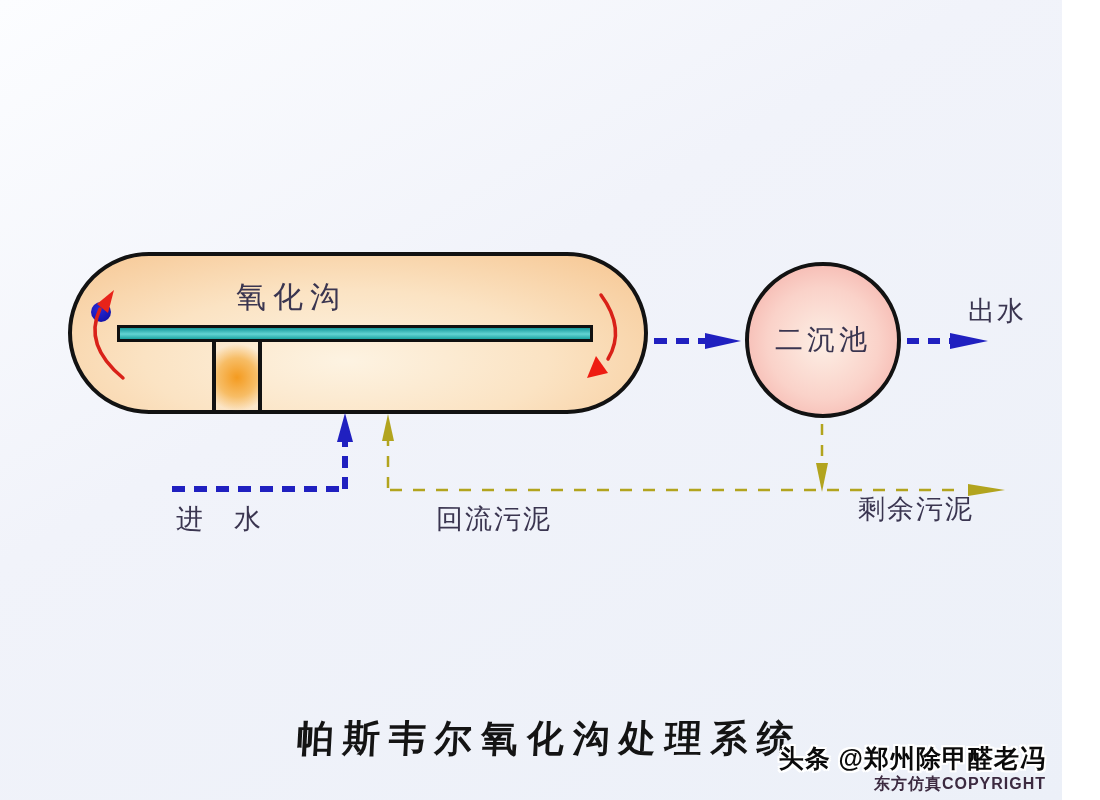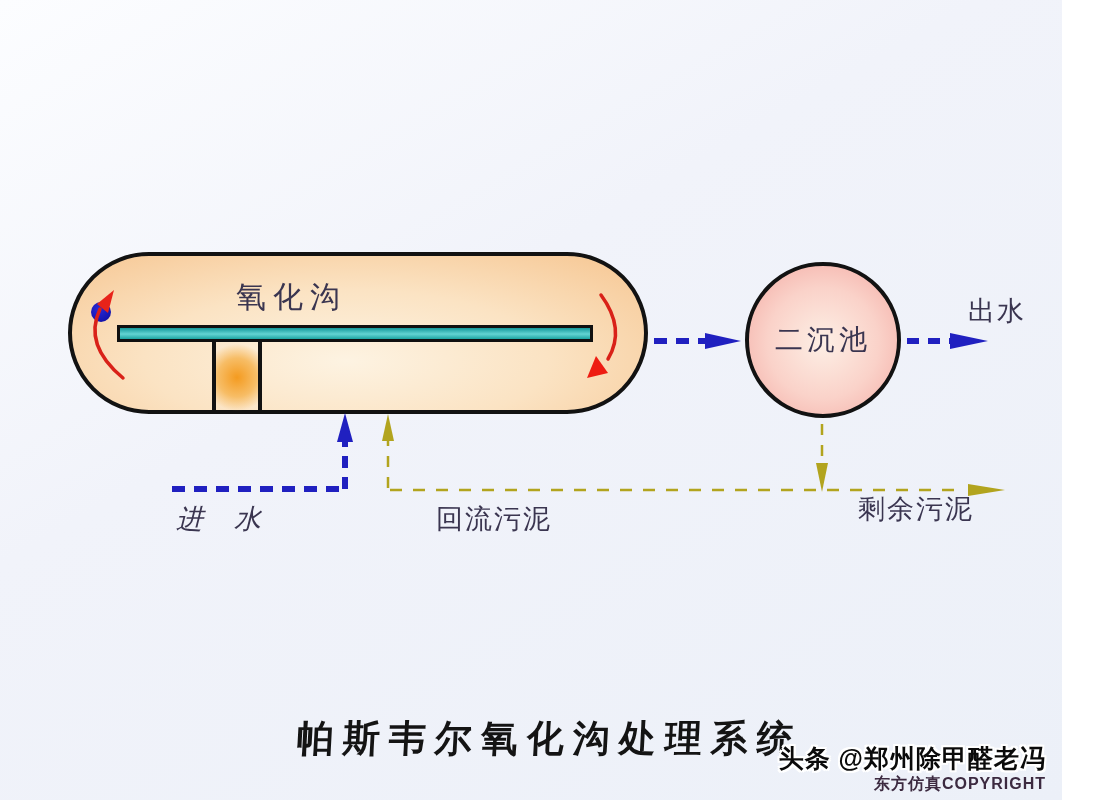--- a/index.html
+++ b/index.html
@@ -59,21 +59,21 @@
   }
   .clarifier-label{
     font-size:28px;color:#3a3550;letter-spacing:4px;white-space:nowrap;text-align:right;
   }
 
   
   .flow-label{
     font-size:27px;color:#3a3550;letter-spacing:2px;
     z-index:4;white-space:nowrap;
   }
-  .lbl-influent{left:176px;top:501px;font-style:italic;}
+  .lbl-influent{left:176px;top:501px;}
   .lbl-return{left:436px;top:501px;}
   .lbl-excess{left:858px;top:491px;}
   .lbl-effluent{left:920px;top:293px;margin-left:48px;}
 
   
   .arrows{left:0;top:0;z-index:5;pointer-events:none;}
 
   
   .title{
     left:0;top:714px;width:1100px;

